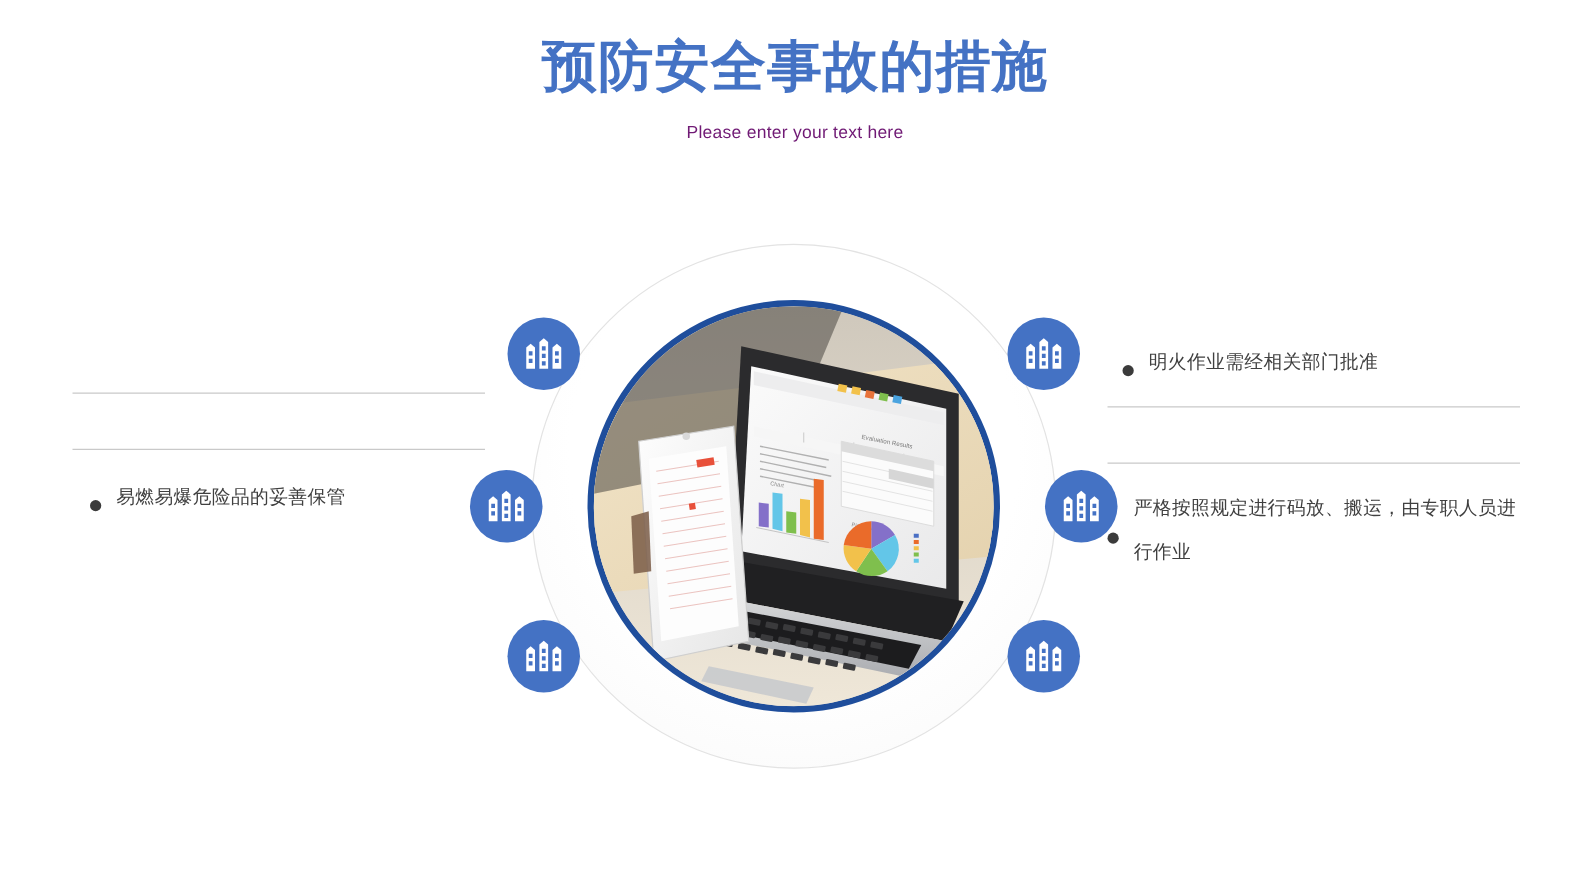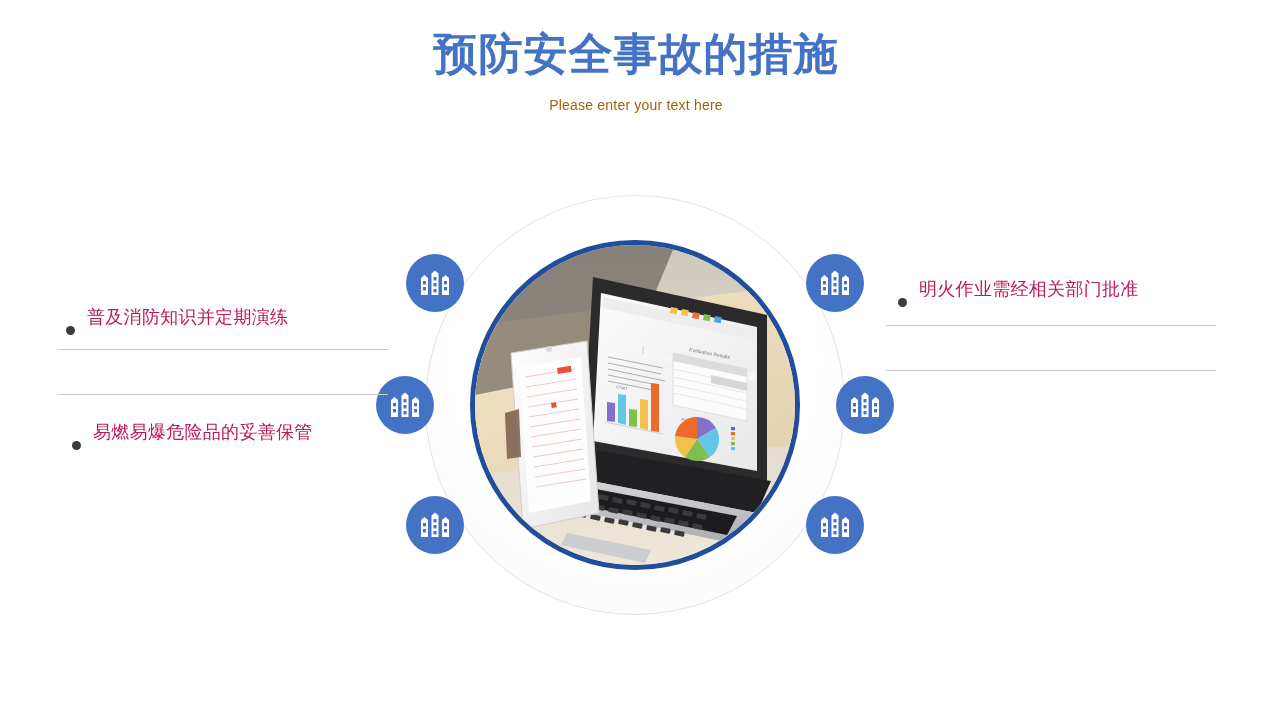--- a/index.html
+++ b/index.html
@@ -34,21 +34,21 @@
   }
 
   #subtitle {
     position: absolute;
     top: 95px;
     left: 0;
     width: 1272px;
     text-align: center;
     font-size: 14px;
     line-height: 20px;
-    color: #a16207;
+    color: #701a75;
     letter-spacing: 0.2px;
   }
 
   
   #graphic {
     position: absolute;
     left: 425px;
     top: 195px;
     width: 420px;
     height: 420px;
@@ -99,23 +99,23 @@
   .badge.b4 { left: 836px; top: 376px; }
   .badge.b5 { left: 806px; top: 496px; }
 
   
   .col { position: absolute; }
   #col-left  { left: 58px;  top: 300px; width: 330px; }
   #col-right { left: 886px; top: 272px; width: 330px; }
 
   .item {
     display: flex;
-    align-items: flex-end;
-    color: #be185d;
-    font-size: 18px;
+    align-items: center;
+    color: #404040;
+    font-size: 15px;
     line-height: 35px;
     letter-spacing: 0.3px;
   }
 
   .dot {
     flex: 0 0 auto;
     width: 9px;
     height: 9px;
     border-radius: 50%;
     background: #3b3b3b;
@@ -431,24 +431,20 @@
           <rect x="24" y="11" width="3" height="3.4"></rect>
           <rect x="24" y="17" width="3" height="3.4"></rect>
         </g>
       </svg>
     </div>
 
   </div>
 
   <div class="col" id="col-left">
 
-    <div class="item i0">
-      <span class="dot"></span>
-      <span class="item-text">普及消防知识并定期演练</span>
-    </div>
 
     <div class="sp0"></div>
     <div class="rule"></div>
     <div class="sp1"></div>
 
 
     <div class="sp2"></div>
     <div class="rule"></div>
     <div class="sp3"></div>
 
@@ -468,16 +464,20 @@
 
     <div class="sp0"></div>
     <div class="rule"></div>
     <div class="sp1"></div>
 
 
     <div class="sp2"></div>
     <div class="rule"></div>
     <div class="sp3"></div>
 
+    <div class="item i2">
+      <span class="dot"></span>
+      <span class="item-text">严格按照规定进行码放、搬运，由专职人员进行作业</span>
+    </div>
 
   </div>
 
 </div>
 
 </body></html>

